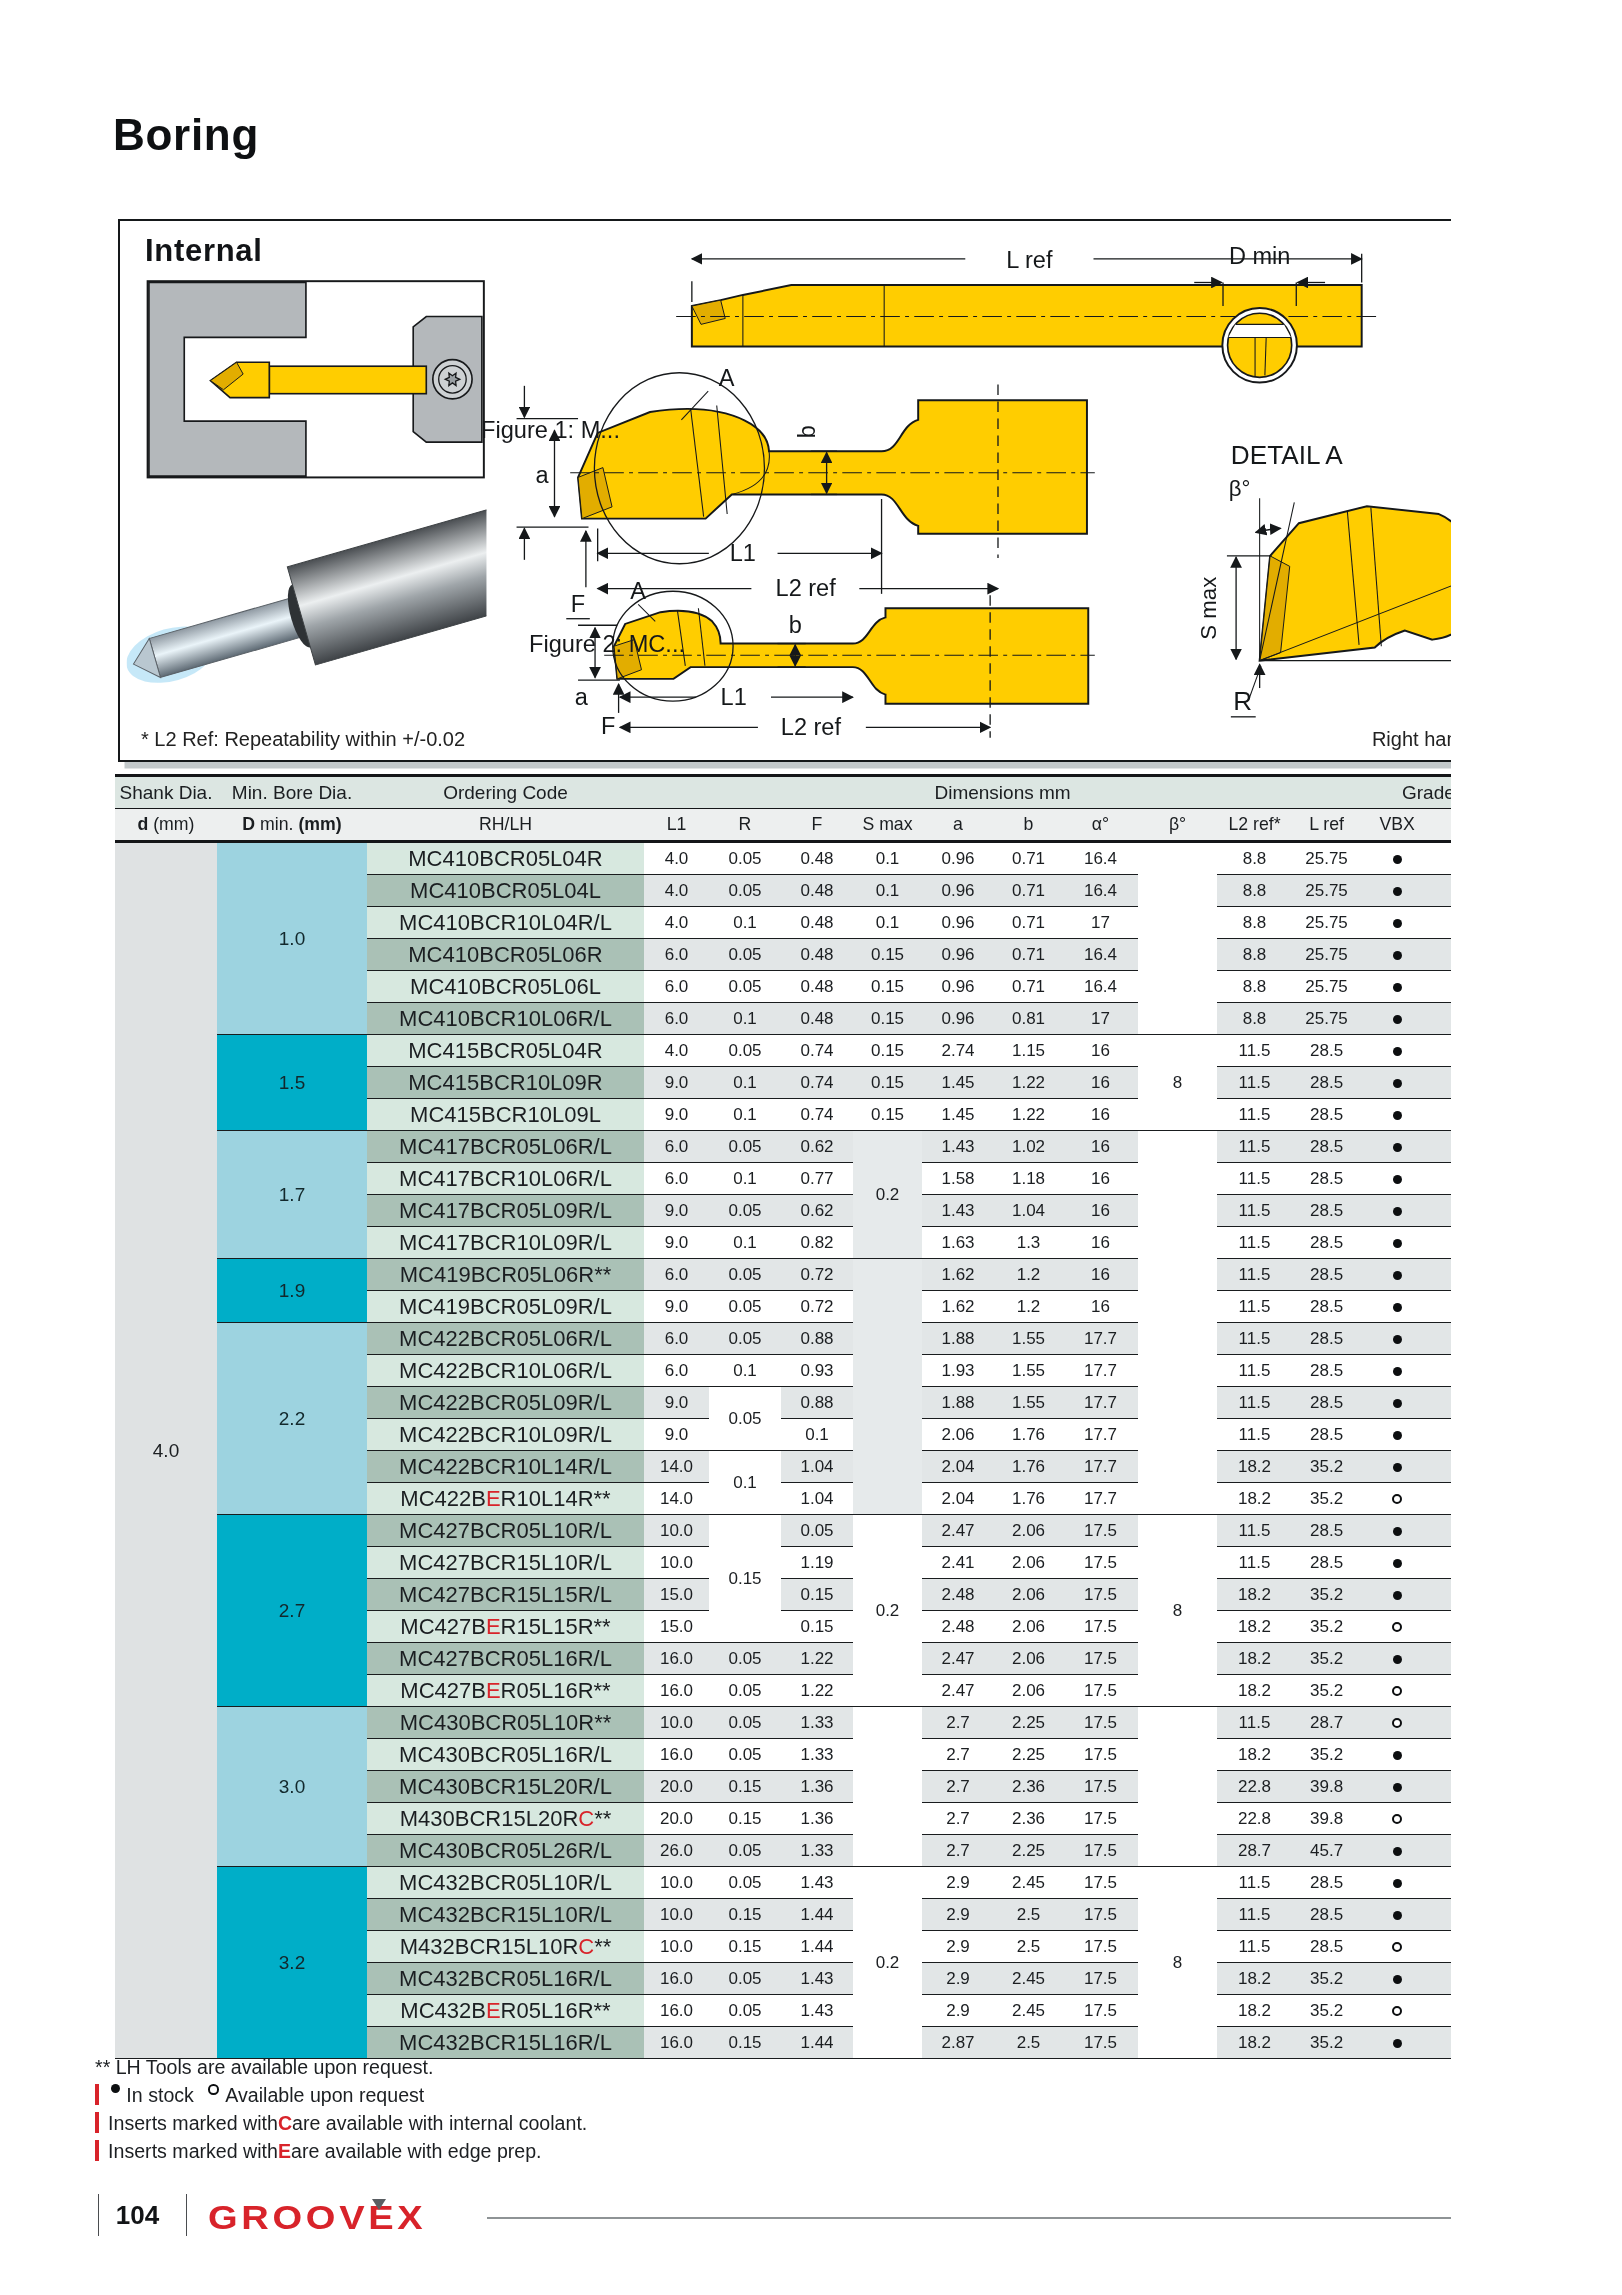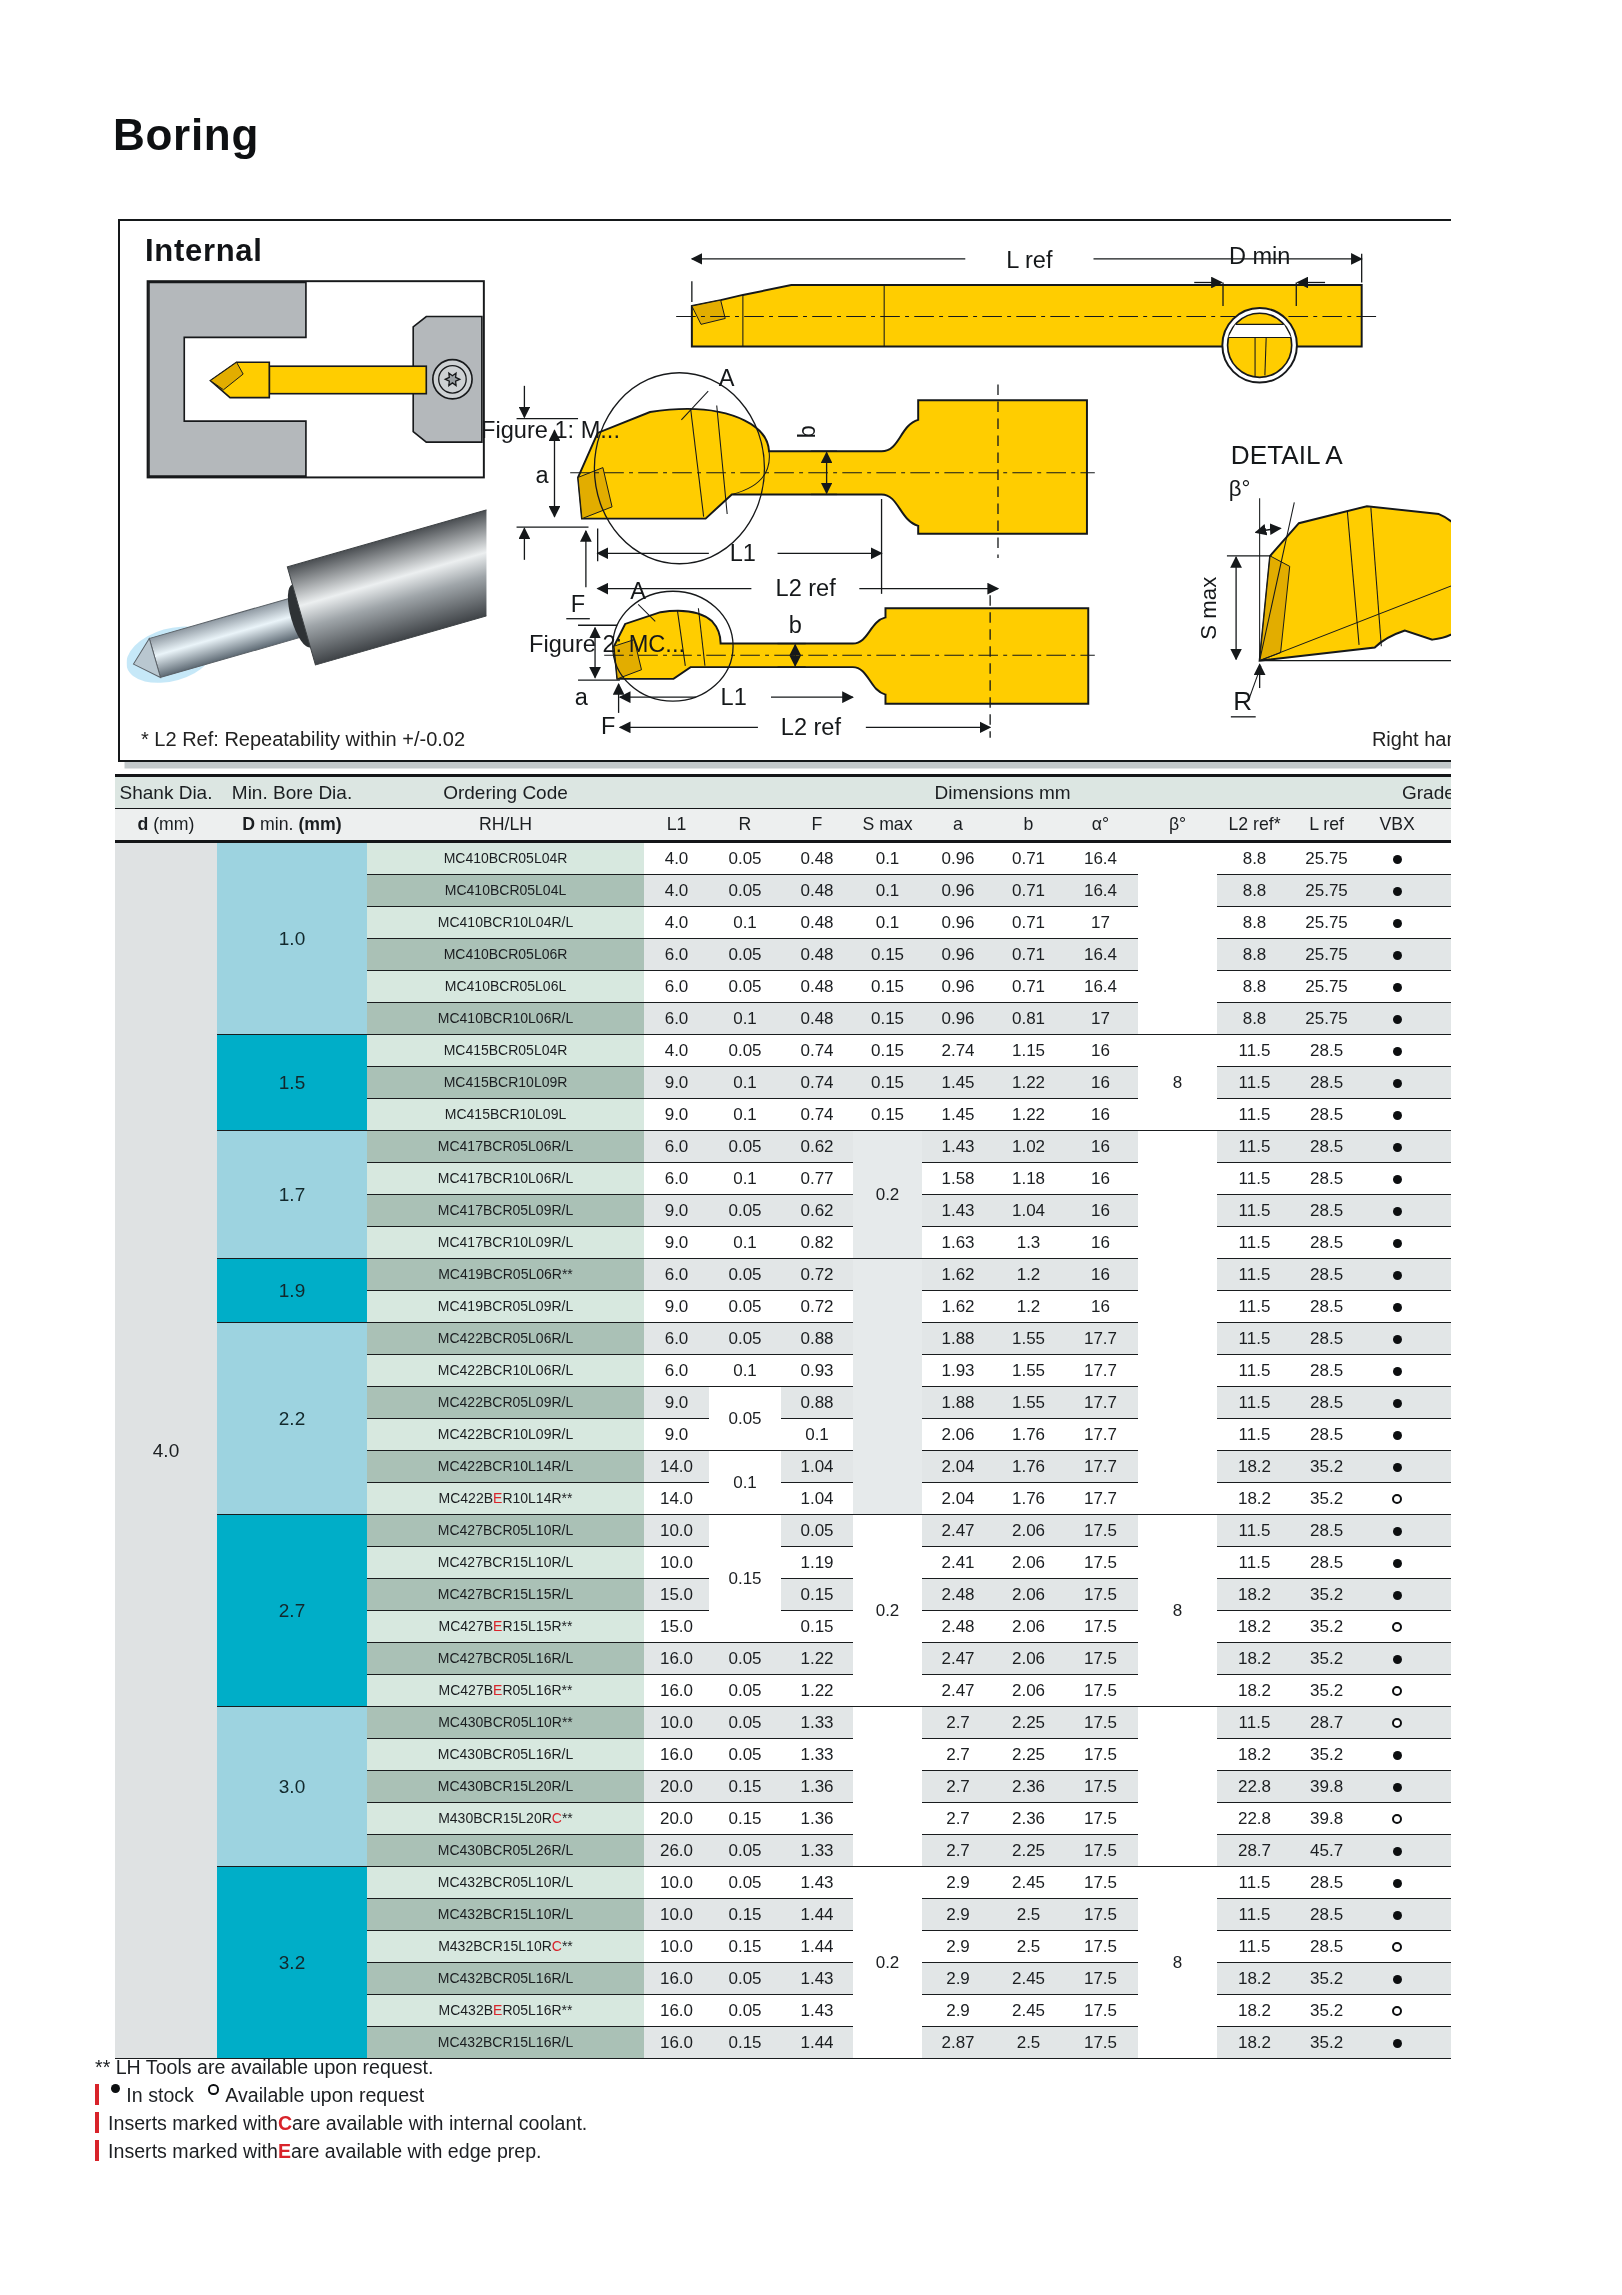--- a/index.html
+++ b/index.html
@@ -30,21 +30,21 @@
   table.cat{position:absolute;left:115px;top:774px;width:1390px;border-collapse:collapse;table-layout:fixed;}
   .cat th,.cat td{padding:0;margin:0;text-align:center;vertical-align:middle;font-size:17px;color:#1b1e21;line-height:1.05;}
   .cat thead tr.h1 th{height:31px;background:#dce6e2;border-top:3.3px solid #141618;border-bottom:1.3px solid #141618;font-size:19px;font-weight:400;}
   .cat thead tr.h2 th{height:31px;background:#edefef;border-bottom:3.3px solid #141618;font-size:17.7px;font-weight:400;margin-top:37px;}
   .cat thead th.ghdr{background:#b4b9ba;font-weight:700;text-align:center;}
   .cat thead .bld{font-weight:700;}
   .redtx{color:#d8232a;}
   .cat tbody td{height:31px;border-bottom:1.3px solid #191c1e;}
   td.sl{background:#ffffff;} td.sd{background:#e2e6e7;}
   td.c-code.sl{background:#d7e8df;} td.c-code.sd{background:#aac1b6;}
-  td.c-code{font-size:14px;letter-spacing:0;}
+  td.c-code{font-size:22px;letter-spacing:0;}
   td.c-shank{background:#dfe2e3;font-size:19px;border-bottom:3.9px solid #141618;}
   td.c-dmin{font-size:19px;color:#12282c;}
   td.teal-l{background:#9dd3e0;margin-left:39px;} td.teal-d{background:#00aec8;}
   td.mg{background:#fff;} td.mg-g{background:#e6eaeb;}
   td.gl{border-bottom-width:2.6px;} td.tl{border-bottom:3.9px solid #141618;}
   .rd{color:#d8232a;}
   .dt{display:inline-block;border-radius:50%;vertical-align:middle;}
   .dt.f{width:9.2px;height:9.2px;background:#0c0e10;}
   .dt.o{width:6.5px;height:6.5px;border:2px solid #0c0e10;background:#fff;}
 
@@ -816,15 +816,23 @@
         <span> are available with internal coolant.</span>
     </div>
     <div class="ln">
       <span class="bar"></span>
       <span>Inserts marked with </span>
         <span class="redtx" style="font-weight:bold">E</span>
         <span> are available with edge prep.</span>
     </div>
   </div>
 
+  <div class="footer">
+    <div class="vr" style="left:98px"></div>
+    <div class="pgnum">104</div>
+    <div class="vr" style="left:186px"></div>
+    <div class="brand">GROOVEX</div>
+    <div class="vnotch"></div>
+    <div class="frule"></div>
+  </div>
 
 </div>
 
 
 </body></html>

